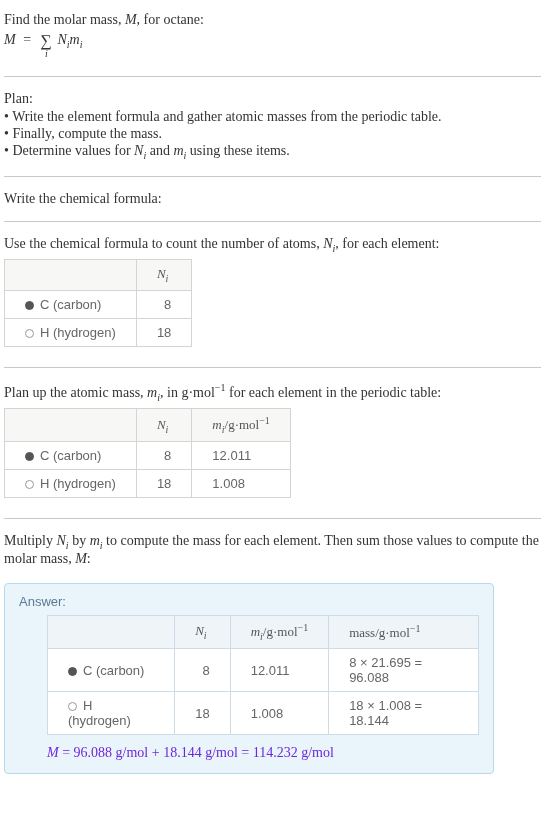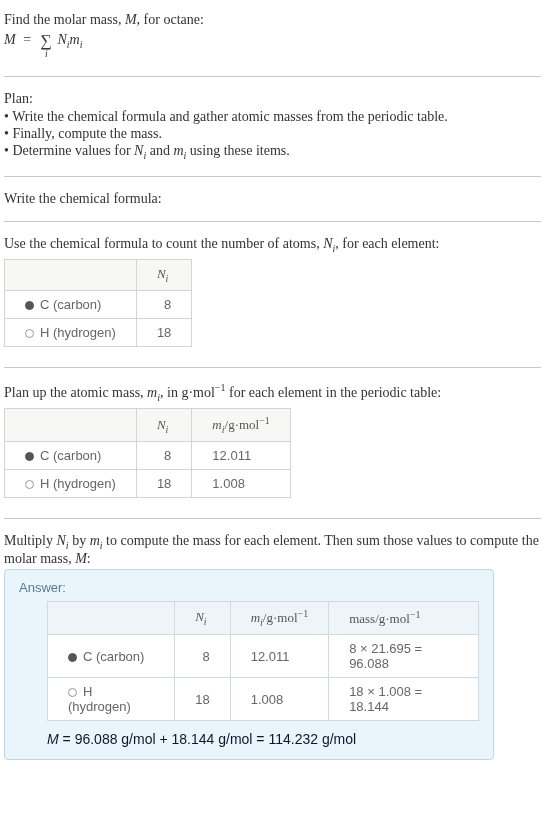--- a/index.html
+++ b/index.html
@@ -76,40 +76,40 @@
       vertical-align: middle;
       border: 1px solid #999;
     }
     .dot.filled { background: #555; border-color: #555; }
     .dot.hollow { background: #fff; }
     .answer-box {
       background: #eaf4fb;
       border: 1px solid #b8d8ee;
       border-radius: 4px;
       padding: 10px 14px 12px 14px;
-      margin-top: 2px;
+      margin-top: 16px;
       width: 490px;
     }
     .answer-box .label {
       color: #5a7a94;
       font-family: Arial, sans-serif;
       font-size: 13px;
       margin-bottom: 6px;
     }
     .answer-box table.data { margin-left: 28px; background: #fff; }
     .answer-box table.data th, .answer-box table.data td {
       border-color: #cddbe6;
     }
     .answer-box table.data th { background: #eef4f8; }
     .answer-result {
       font-style: italic;
-      font-family: Liberation Sans, sans-serif;
+      font-family: Liberation Serif, serif;
       margin-left: 28px;
       margin-top: 10px;
-      color: #0f172a;
+      color: #6d28d9;
     }
     .answer-result .upright { font-style: normal; }
     .plan-list { margin-top: 2px; }
     .plan-list div { margin: 1px 0; }
     .ital { font-style: italic; }
     .unit { font-style: normal; }
     .hdr-unit sup { font-style: normal; }
   </style>
 </head>
 <body>
@@ -127,21 +127,21 @@
     </span>
     <span>N</span><sub class="subs">i</sub><span>m</span><sub class="subs">i</sub>
   </div>
 </div>
 
 <hr class="divider">
 
 <div class="section">
   <div>Plan:</div>
   <div class="plan-list">
-    <div>• Write the chemical formula and gather atomic masses from the periodic table.</div>
+    <div>• Write the element formula and gather atomic masses from the periodic table.</div>
     <div>• Finally, compute the mass.</div>
     <div>
       <span>• Determine values for </span><span class="ital">N<sub>i</sub></span><span> and </span><span class="ital">m<sub>i</sub></span><span> using these items.</span>
     </div>
   </div>
 </div>
 
 <hr class="divider">
 
 <div class="section">

